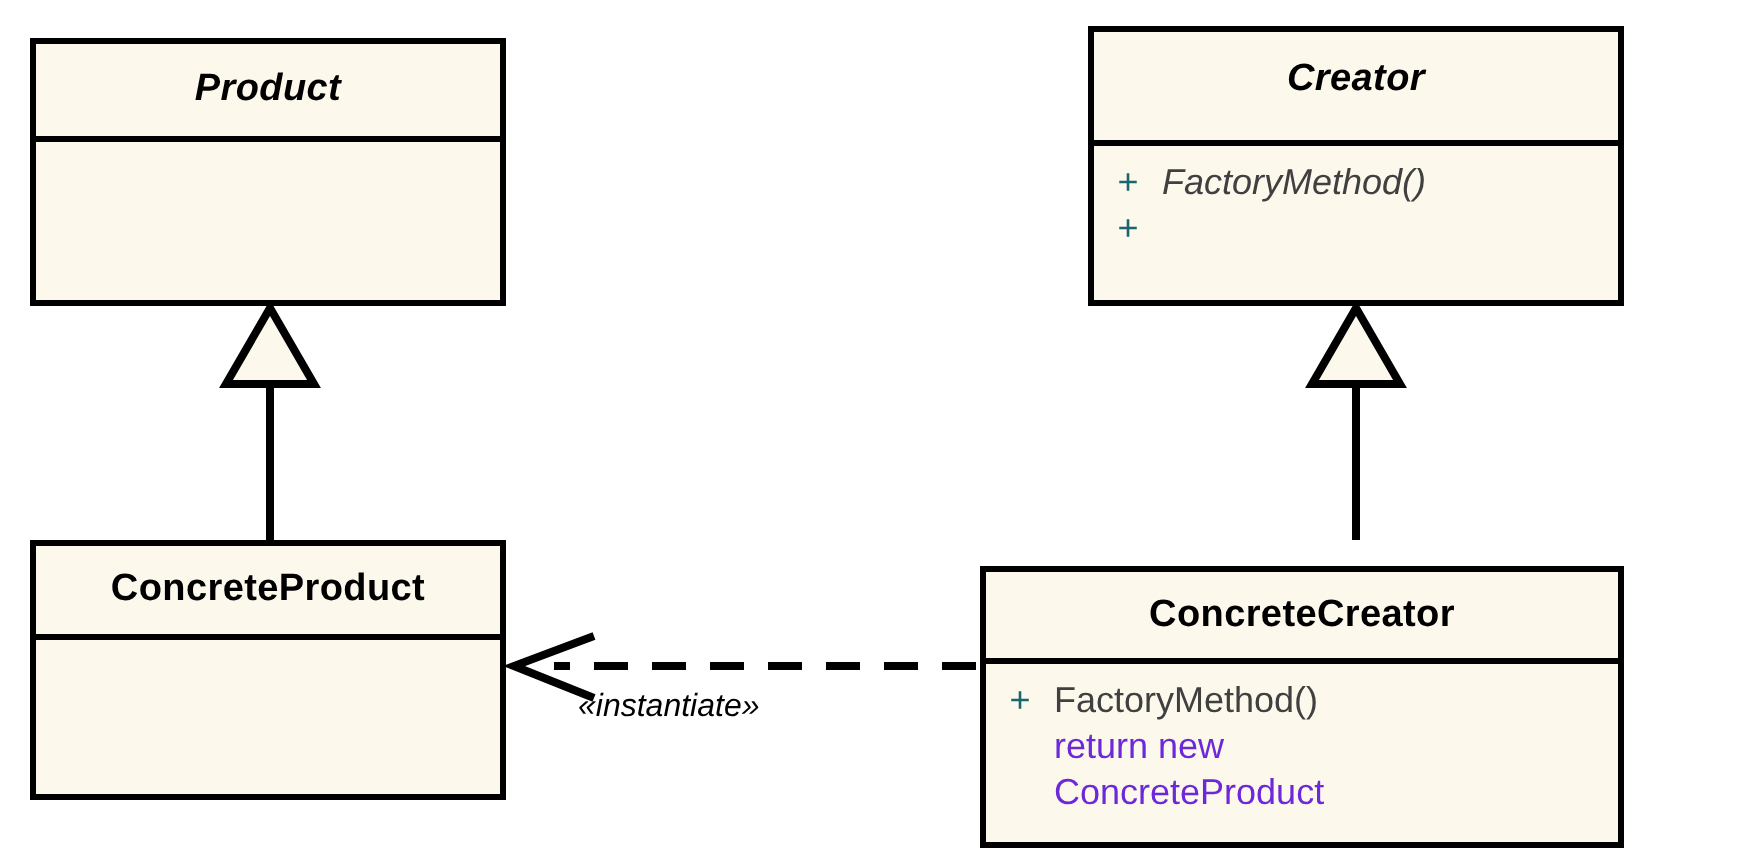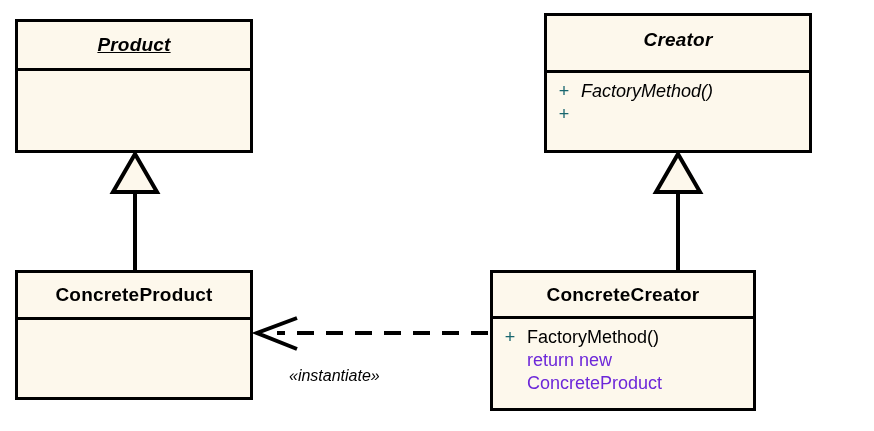--- a/index.html
+++ b/index.html
@@ -64,21 +64,21 @@
     width: 34px;
     text-align: center;
     color: #18666e;
     font-size: 18px;
     flex: 0 0 auto;
   }
   .vis.blank {
     color: transparent;
   }
   .mname {
-    color: #000000;
+    color: #404040;
   }
   .mname.italic {
     font-style: italic;
   }
   .mname.red {
     color: #6d28d9;
   }
   .connector-svg {
     position: absolute;
     left: 0;
@@ -86,30 +86,29 @@
     width: 874px;
     height: 431px;
     pointer-events: none;
   }
   .edge-label {
     position: absolute;
     font-size: 16px;
     font-style: italic;
     color: #000000;
     white-space: nowrap;
-    margin-top: 22px;
   }
 </style>
 </head>
 <body>
 
 <div id="canvas">
 
   <div class="uml-box" style="left:15px; top:19px; width:238px; height:134px;">
-    <div class="box-title abstract" style="height:46px;text-decoration:underline;">Product</div>
+    <div class="box-title abstract" style="height:46px;">Product</div>
     <div class="divider" style="top:46px;"></div>
     <div class="members" style="top:49px;"></div>
   </div>
 
   <div class="uml-box" style="left:544px; top:13px; width:268px; height:140px;">
     <div class="box-title abstract" style="height:48px;">Creator</div>
     <div class="divider" style="top:54px;"></div>
     <div class="members" style="top:58px;">
       <div class="member-row">
         <span class="vis">+</span>
@@ -120,21 +119,21 @@
       </div>
     </div>
   </div>
 
   <div class="uml-box" style="left:15px; top:270px; width:238px; height:130px;">
     <div class="box-title" style="height:44px;">ConcreteProduct</div>
     <div class="divider" style="top:44px;"></div>
     <div class="members" style="top:47px;"></div>
   </div>
 
-  <div class="uml-box" style="left:490px; top:270px; width:266px; height:141px;">
+  <div class="uml-box" style="left:490px; top:283px; width:322px; height:141px;">
     <div class="box-title" style="height:43px;">ConcreteCreator</div>
     <div class="divider" style="top:43px;"></div>
     <div class="members" style="top:47px;">
       <div class="member-row">
         <span class="vis">+</span>
         <span class="mname">FactoryMethod()</span>
       </div>
       <div class="member-row">
         <span class="vis blank"></span>
         <span class="mname red">return new</span>

